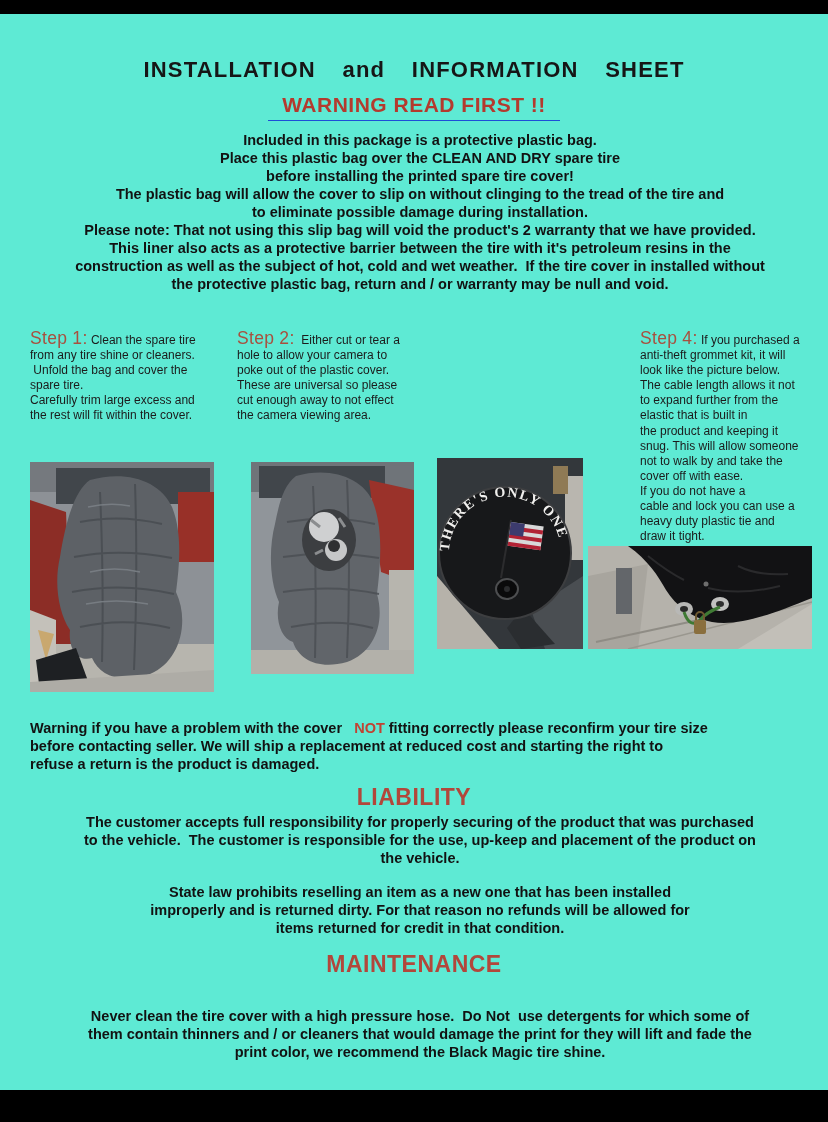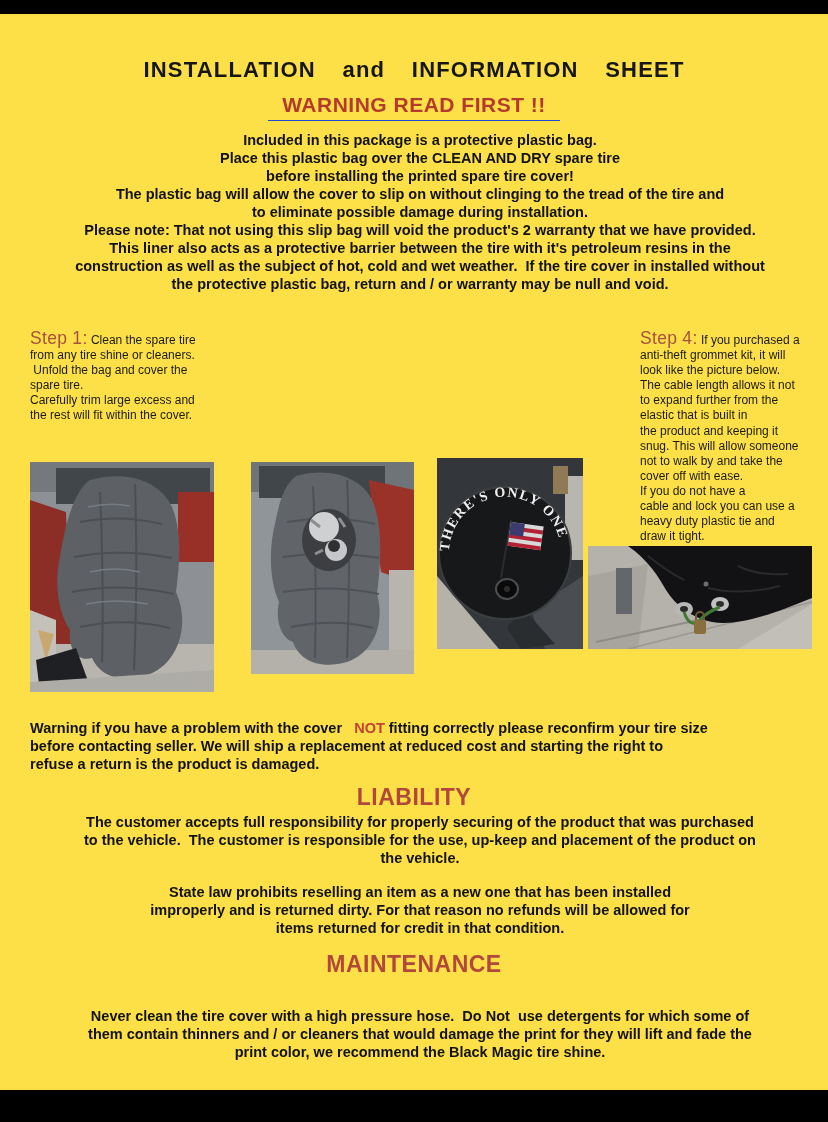--- a/index.html
+++ b/index.html
@@ -1,19 +1,19 @@
 <!DOCTYPE html>
 <html><head>
 <meta charset="utf-8">
 <style>
   * { margin:0; padding:0; box-sizing:border-box; }
   html,body { background:#ffffff; }
   .page {
     position:relative; width:828px; height:1122px;
-    background:#fde047; overflow:hidden;
+    background:#5eead4; overflow:hidden;
     font-family:"Liberation Sans", sans-serif; color:#141414;
   }
   .bar { position:absolute; left:0; width:828px; background:#000; }
   .bar-top { top:0; height:14px; }
   .bar-bottom { top:1090px; height:32px; }
 
   .doc-title {
     position:absolute; top:57px; left:0; width:828px;
     text-align:center; font-size:22px; font-weight:bold;
     letter-spacing:1.2px; word-spacing:6px; color:#161616;
@@ -90,20 +90,26 @@
 This liner also acts as a protective barrier between the tire with it's petroleum resins in the
 construction as well as the subject of hot, cold and wet weather.  If the tire cover in installed without
 the protective plastic bag, return and / or warranty may be null and void.</div>
 
   <div class="step step-1"><span class="step-label">Step 1:</span><span> Clean the spare tire
 from any tire shine or cleaners.
  Unfold the bag and cover the
 spare tire.
 Carefully trim large excess and
 the rest will fit within the cover.</span></div>
+  <div class="step step-2"><span class="step-label">Step 2:</span><span>  Either cut or tear a
+hole to allow your camera to
+poke out of the plastic cover.
+These are universal so please
+cut enough away to not effect
+the camera viewing area.</span></div>
   <div class="step step-4"><span class="step-label">Step 4:</span><span> If you purchased a
 anti-theft grommet kit, it will
 look like the picture below.
 The cable length allows it not
 to expand further from the
 elastic that is built in
 the product and keeping it
 snug. This will allow someone
 not to walk by and take the
 cover off with ease.

